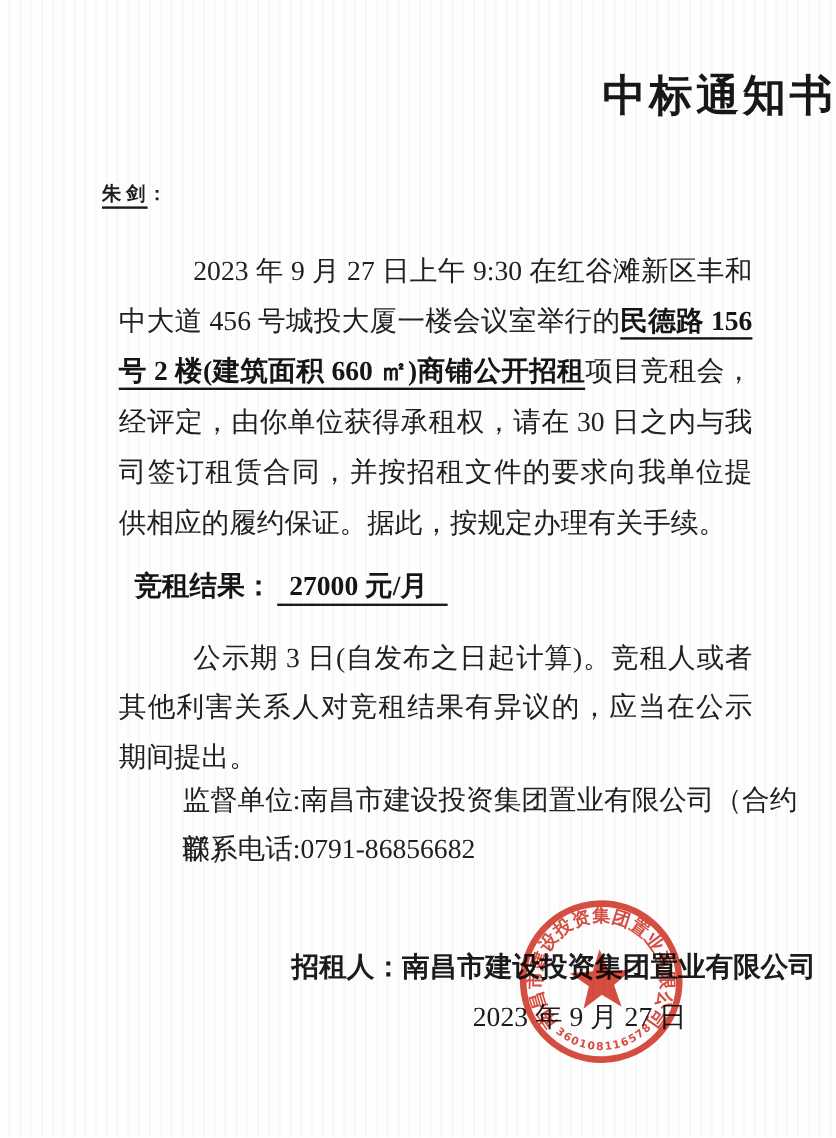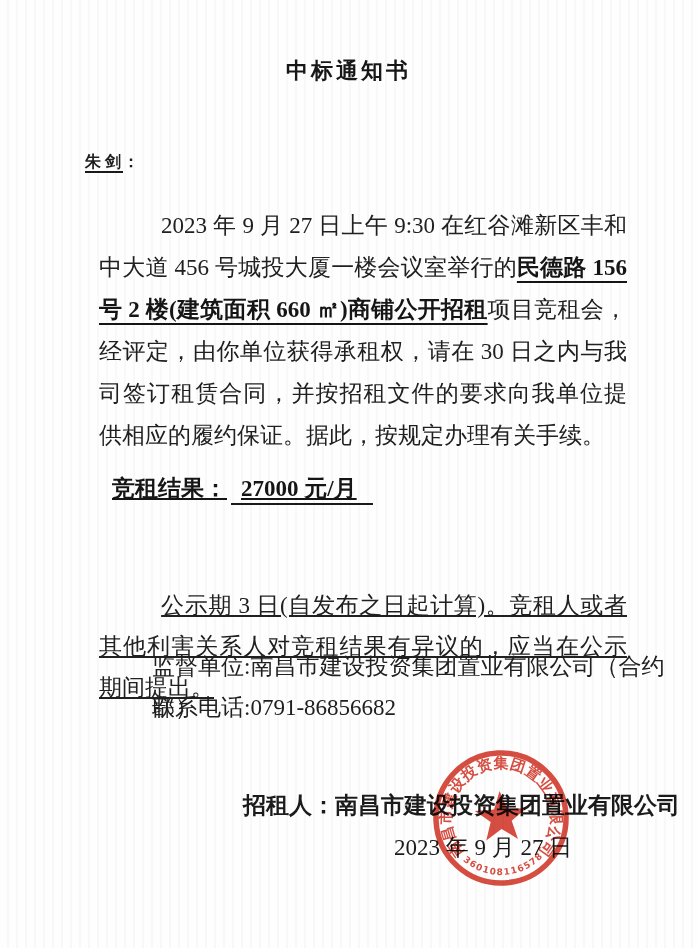--- a/index.html
+++ b/index.html
@@ -14,22 +14,22 @@
     position: relative;
     width: 697px; height: 948px;
     background-color: #fefefe;
     background-image: repeating-linear-gradient(90deg,
       #fefefe 0px, #fefefe 7px, #f8f8f9 7px, #f8f8f9 9px);
   }
   .title {
     position: absolute;
     top: 56px; left: 0; width: 100%;
     margin: 0;
-    text-align: center;
-    font-size: 22px;
+    text-align: right;
+    font-size: 36px;
     font-weight: 700;
     letter-spacing: 3px;
     color: #171717;
   }
   .recipient {
     position: absolute;
     left: 85px; top: 152px;
     font-size: 16px;
     font-weight: 700;
   }
@@ -59,32 +59,30 @@
     text-underline-offset: 6px;
     color: #151515;
   }
   .result {
     position: absolute;
     left: 112px; top: 468px;
     font-size: 23px;
     font-weight: 700;
     line-height: 42px;
     color: #151515;
-    text-decoration: underline;
   }
   .result-value {
     border-bottom: 2px solid #1a1a1a;
     padding: 0 16px 2px 10px;
     margin-left: 4px;
   }
   .para2 {
-    top: 573px;
+    top: 516px;
     line-height: 41px;
     text-indent: 2.7em;
-    text-decoration: underline;
   }
   .line {
     position: absolute;
     left: 152px;
     font-size: 23px;
     line-height: 41px;
     color: #202020;
     margin-top: 22px;
   }
   .supervisor { top: 624px; }

